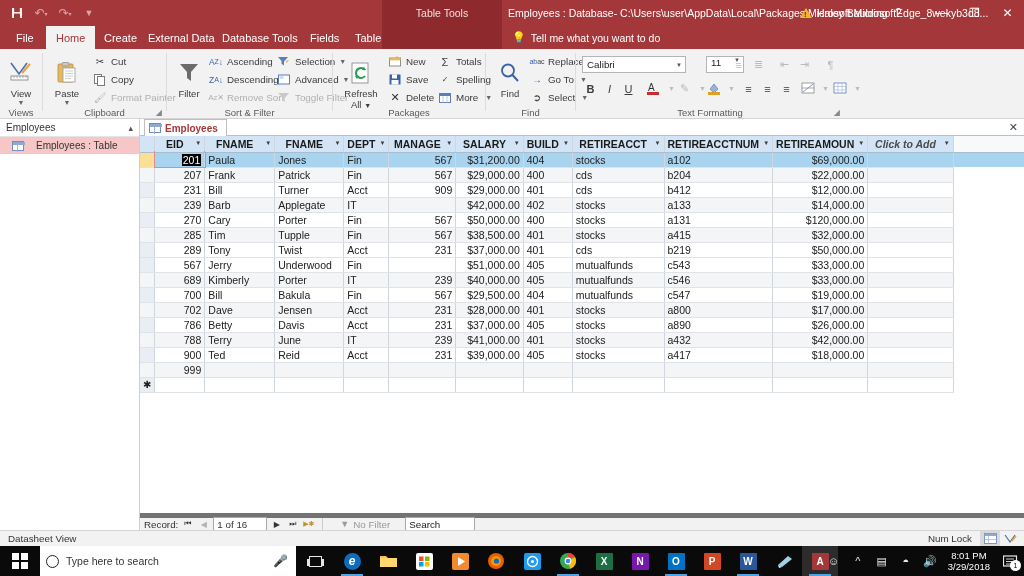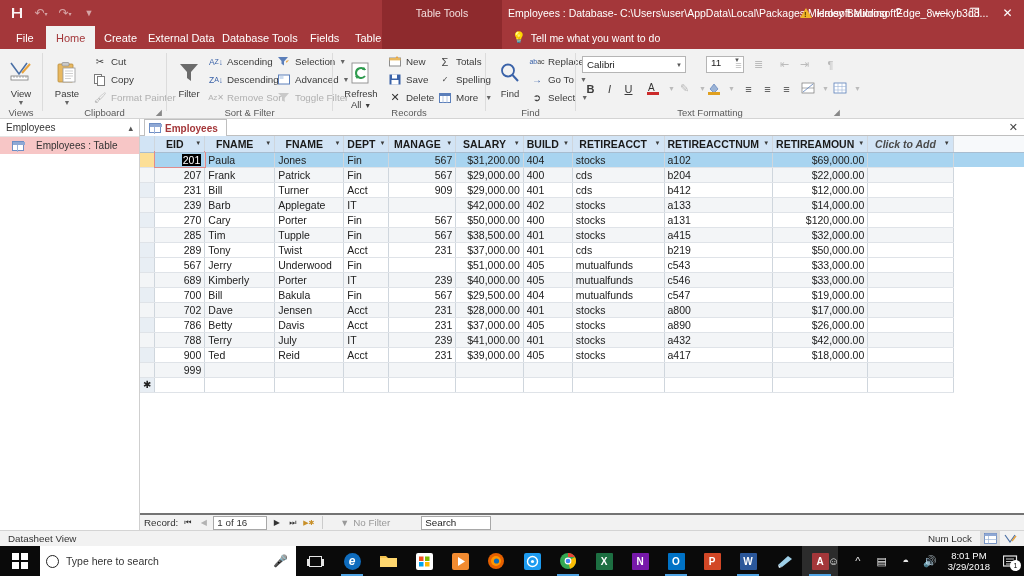--- a/index.html
+++ b/index.html
@@ -181,34 +181,34 @@
   .clicktoadd { font-style: italic; color: #4a4a4a; }
   .cellcursor {
     display: inline-block; background: #000; color: #fff; padding: 0 1px;
   }
   td.editing { background: #ffffff !important; outline: 1px solid #e08b8b; text-align: right; }
   .newrow-star { font-size: 10px; color: #555; text-align:center; }
 
   
   .recnav {
     position: absolute; top: 513px; left: 140px; width: 884px; height: 17px;
-    background: #f2f2f2; border-top: 2px solid #737373;
+    background: #f2f2f2; border-top: 5px solid #737373;
     display: flex; align-items: center; gap: 3px; padding-left: 4px;
     font-size: 9.8px; color: #333;
   }
   .nav-btn { width: 13px; height: 13px; display:flex; align-items:center; justify-content:center; font-size: 8px; color: #333;}
   .nav-btn.dim { color: #b3b3b3; }
   .recbox {
     width: 54px; height: 14px; background: #fff; border: 1px solid #a8a8a8;
     font-size: 9.8px; display: flex; align-items: center; padding-left: 3px;
   }
   .nofilter { display:flex; align-items:center; gap: 4px; color:#999; margin-left: 10px; }
   .searchbox {
     width: 70px; height: 14px; background: #fff; border: 1px solid #a8a8a8;
-    font-size: 9.8px; display: flex; align-items: center; padding-left: 3px; margin-left: 28px; color:#222;
+    font-size: 9.8px; display: flex; align-items: center; padding-left: 3px; margin-left: 12px; color:#222;
   }
   .vsep { width:1px; height: 13px; background:#ccc; margin: 0 4px; }
 
   
   .statusbar {
     position: absolute; top: 530px; left: 0; width: 1024px; height: 16px;
     background: #f2f2f2; border-top: 1px solid #d4d4d4;
     display: flex; align-items: center; font-size: 9.8px; color: #333;
   }
   .sb-left { padding-left: 8px; }
@@ -465,21 +465,21 @@
       <span class="sm-ico">
         <svg width="12" height="10" viewBox="0 0 12 10">
             <rect x="0.5" y="0.5" width="11" height="9" fill="#fff" stroke="#5b7fba"></rect>
             <rect x="0.5" y="0.5" width="11" height="2.5" fill="#5b7fba"></rect>
             <path d="M4 3 v7 M8 3 v7" stroke="#9bb3d6" stroke-width=".7"></path>
           </svg>
       </span>
       <span>More</span>
       <span class="caret" style="margin-left:3px">▼</span>
     </div>
-    <div class="rgroup-label">Records</div>
+    <div class="rgroup-label">Packages</div>
   </div>
   <div class="rgroup-sep" style="left:485px;"></div>
 
   <div class="rgroup" style="left:486px; width:89px;">
     <div class="big-btn" style="left:2px;">
       <span class="big-ico">
         <svg width="22" height="22" viewBox="0 0 22 22">
             <circle cx="9" cy="8.5" r="6" fill="none" stroke="#3a62a8" stroke-width="1.8"></circle>
             <path d="M13.5 13 L19 19" stroke="#3a62a8" stroke-width="2"></path>
           </svg>
@@ -825,21 +825,21 @@
         <td>stocks</td>
         <td>a890</td>
         <td class="cur">$26,000.00</td>
         <td></td>
         <td style="background:#fff;border-right:none;border-bottom:none;"></td>
       </tr>
       <tr class="alt">
         <td class="rowsel"></td>
         <td class="num">788</td>
         <td>Terry</td>
-        <td>July</td>
+        <td>June</td>
         <td>IT</td>
         <td class="num">239</td>
         <td class="cur">$41,000.00</td>
         <td>401</td>
         <td>stocks</td>
         <td>a432</td>
         <td class="cur">$42,000.00</td>
         <td></td>
         <td style="background:#fff;border-right:none;border-bottom:none;"></td>
       </tr>

